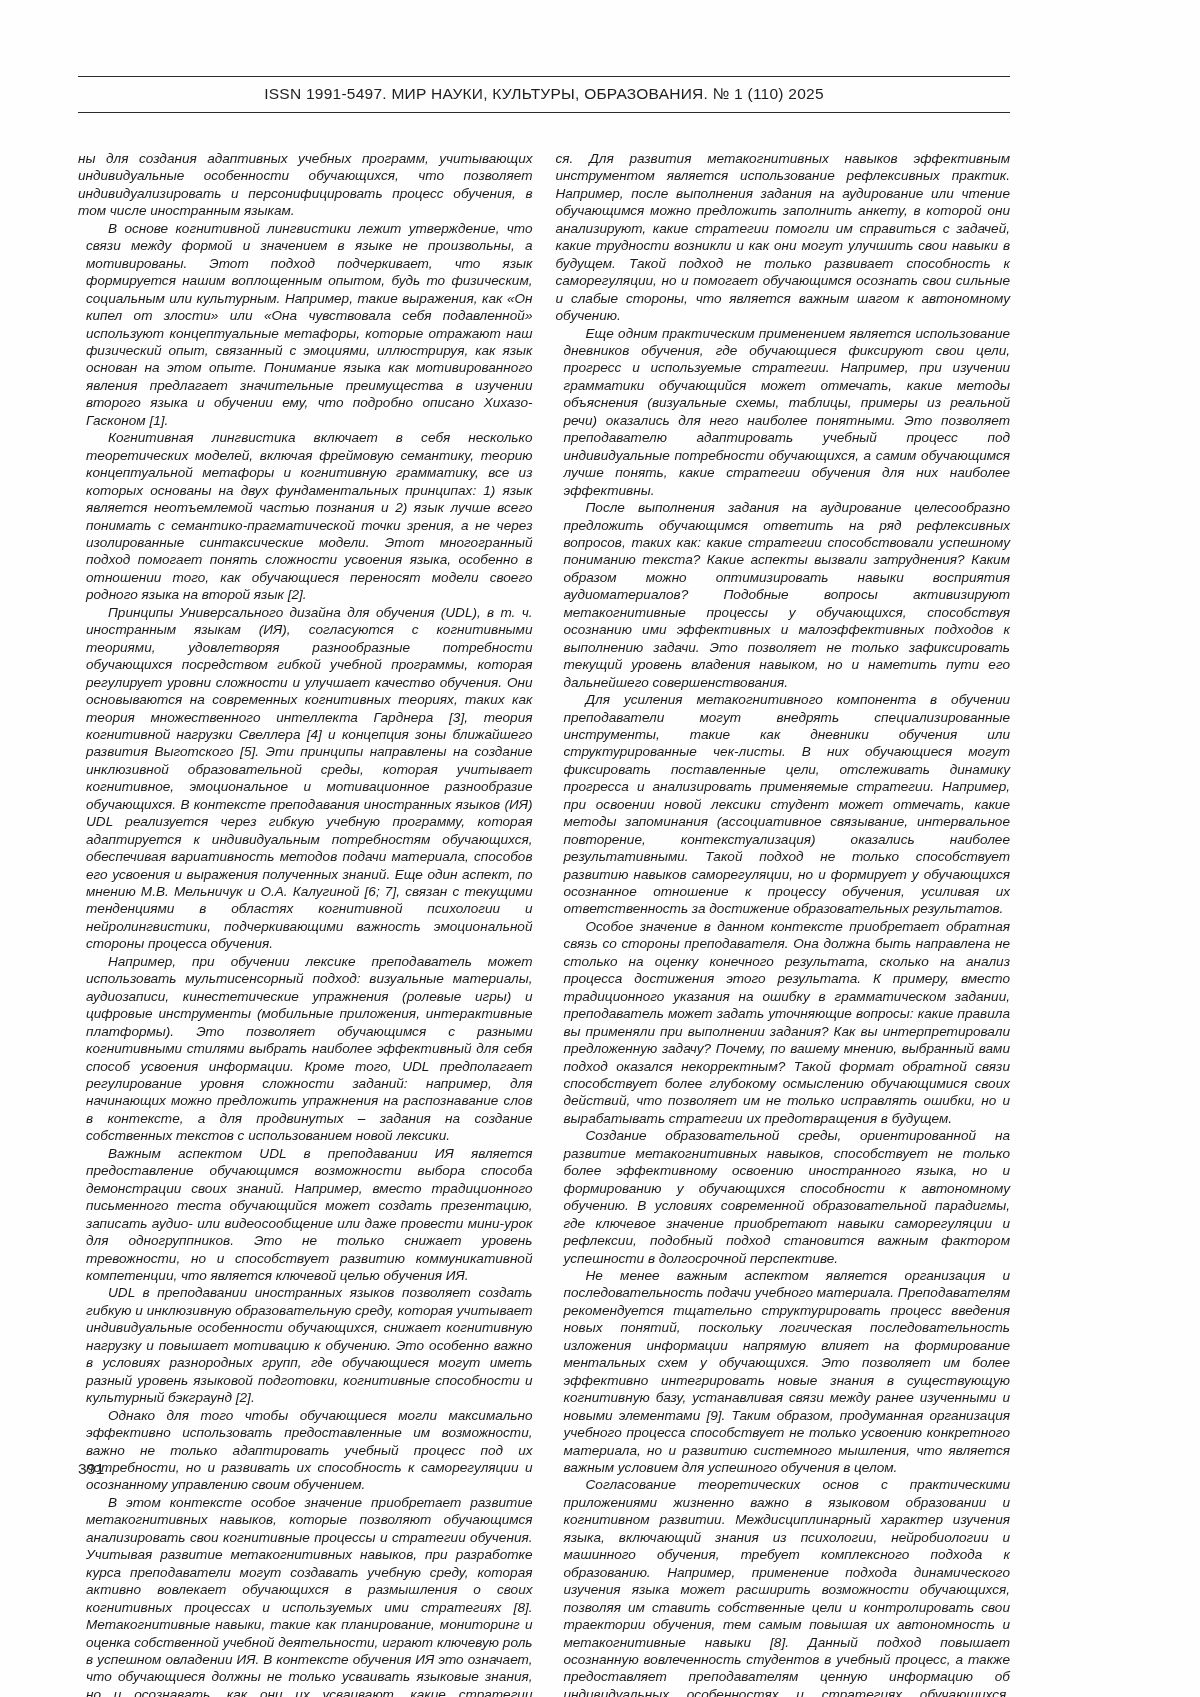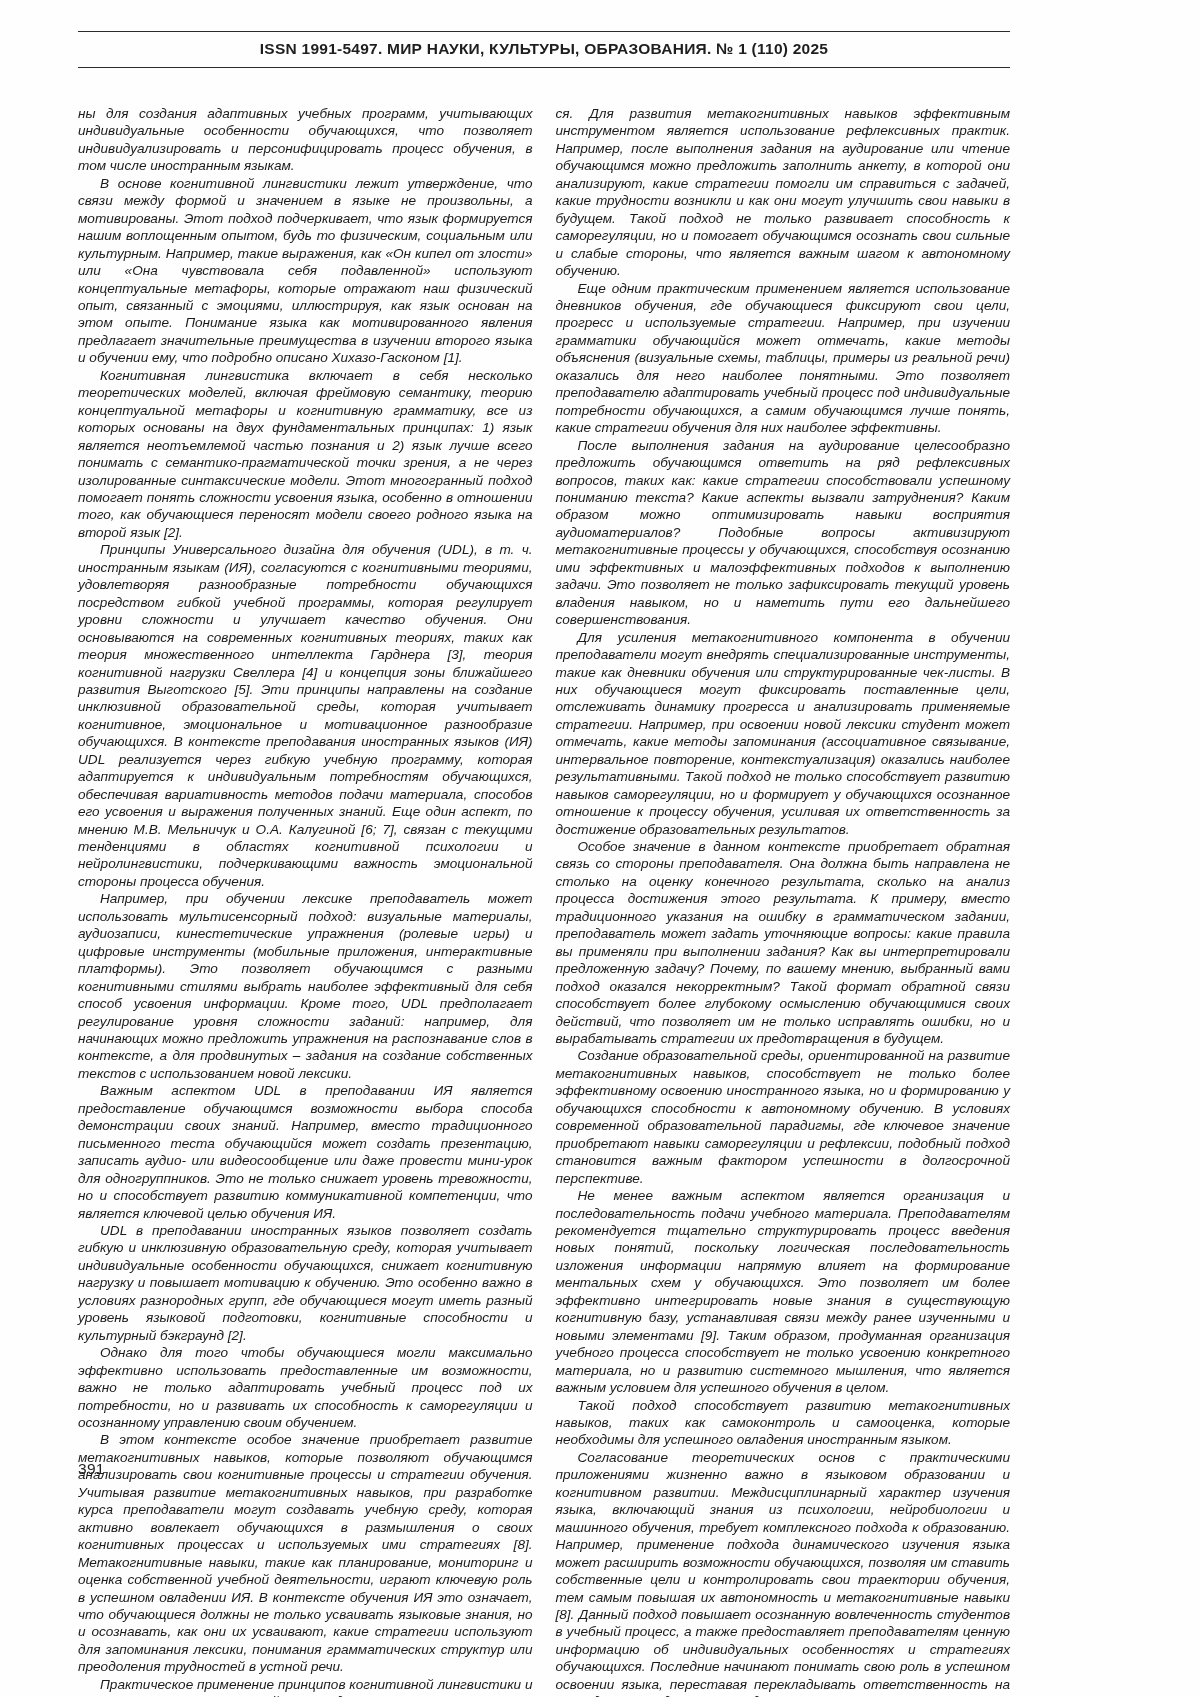--- a/index.html
+++ b/index.html
@@ -15,21 +15,21 @@
     height: 1697px;
     background: #fefefe;
     overflow: hidden;
   }
   .content {
     position: absolute;
     left: 78px;
     top: 0;
     width: 932px;
   }
-  .page-header { padding-top: 31px; font-weight: bold; }
+  .page-header { padding-top: 76px; }
   .rule {
     border-top: 1.5px solid #2b2b2b;
     width: 100%;
     height: 0;
   }
   .header-text {
     text-align: center;
     font-size: 15.5px;
     letter-spacing: 0.25px;
     padding: 8px 0 9px 0;
@@ -43,21 +43,21 @@
   }
   .column {
     width: 455px;
     font-size: 13.6px;
     line-height: 17.45px;
     hyphens: auto;
     -webkit-hyphens: auto;
     word-break: normal;
   }
   .para { text-indent: 0; font-style: italic; }
-  .para.indent { text-indent: 22px; }
+  .para.indent { text-indent: 22px; margin-left: 8px; }
   .page-footer {
     position: absolute;
     top: 1460px;
     left: 78px;
     width: 932px;
     text-align: left;
   }
   .page-number {
     font-size: 15.5px;
     color: #1e1e1e;
@@ -89,21 +89,20 @@
           <p class="para indent">Практическое применение принципов когнитивной лингвистики и метакогнитивных стратегий в преподавании иностранных языков может быть реализовано через ряд конкретных методик и инструментов, которые не только облегчают усвоение языковых знаний, но и способствуют развитию автономии обучающих-</p>
         </div>
       <div class="column">
           <p class="para">ся. Для развития метакогнитивных навыков эффективным инструментом является использование рефлексивных практик. Например, после выполнения задания на аудирование или чтение обучающимся можно предложить заполнить анкету, в которой они анализируют, какие стратегии помогли им справиться с задачей, какие трудности возникли и как они могут улучшить свои навыки в будущем. Такой подход не только развивает способность к саморегуляции, но и помогает обучающимся осознать свои сильные и слабые стороны, что является важным шагом к автономному обучению.</p>
           <p class="para indent">Еще одним практическим применением является использование дневников обучения, где обучающиеся фиксируют свои цели, прогресс и используемые стратегии. Например, при изучении грамматики обучающийся может отмечать, какие методы объяснения (визуальные схемы, таблицы, примеры из реальной речи) оказались для него наиболее понятными. Это позволяет преподавателю адаптировать учебный процесс под индивидуальные потребности обучающихся, а самим обучающимся лучше понять, какие стратегии обучения для них наиболее эффективны.</p>
           <p class="para indent">После выполнения задания на аудирование целесообразно предложить обучающимся ответить на ряд рефлексивных вопросов, таких как: какие стратегии способствовали успешному пониманию текста? Какие аспекты вызвали затруднения? Каким образом можно оптимизировать навыки восприятия аудиоматериалов? Подобные вопросы активизируют метакогнитивные процессы у обучающихся, способствуя осознанию ими эффективных и малоэффективных подходов к выполнению задачи. Это позволяет не только зафиксировать текущий уровень владения навыком, но и наметить пути его дальнейшего совершенствования.</p>
           <p class="para indent">Для усиления метакогнитивного компонента в обучении преподаватели могут внедрять специализированные инструменты, такие как дневники обучения или структурированные чек-листы. В них обучающиеся могут фиксировать поставленные цели, отслеживать динамику прогресса и анализировать применяемые стратегии. Например, при освоении новой лексики студент может отмечать, какие методы запоминания (ассоциативное связывание, интервальное повторение, контекстуализация) оказались наиболее результативными. Такой подход не только способствует развитию навыков саморегуляции, но и формирует у обучающихся осознанное отношение к процессу обучения, усиливая их ответственность за достижение образовательных результатов.</p>
           <p class="para indent">Особое значение в данном контексте приобретает обратная связь со стороны преподавателя. Она должна быть направлена не столько на оценку конечного результата, сколько на анализ процесса достижения этого результата. К примеру, вместо традиционного указания на ошибку в грамматическом задании, преподаватель может задать уточняющие вопросы: какие правила вы применяли при выполнении задания? Как вы интерпретировали предложенную задачу? Почему, по вашему мнению, выбранный вами подход оказался некорректным? Такой формат обратной связи способствует более глубокому осмыслению обучающимися своих действий, что позволяет им не только исправлять ошибки, но и вырабатывать стратегии их предотвращения в будущем.</p>
           <p class="para indent">Создание образовательной среды, ориентированной на развитие метакогнитивных навыков, способствует не только более эффективному освоению иностранного языка, но и формированию у обучающихся способности к автономному обучению. В условиях современной образовательной парадигмы, где ключевое значение приобретают навыки саморегуляции и рефлексии, подобный подход становится важным фактором успешности в долгосрочной перспективе.</p>
           <p class="para indent">Не менее важным аспектом является организация и последовательность подачи учебного материала. Преподавателям рекомендуется тщательно структурировать процесс введения новых понятий, поскольку логическая последовательность изложения информации напрямую влияет на формирование ментальных схем у обучающихся. Это позволяет им более эффективно интегрировать новые знания в существующую когнитивную базу, устанавливая связи между ранее изученными и новыми элементами [9]. Таким образом, продуманная организация учебного процесса способствует не только усвоению конкретного материала, но и развитию системного мышления, что является важным условием для успешного обучения в целом.</p>
-          <p class="para indent">Такой подход способствует развитию метакогнитивных навыков, таких как самоконтроль и самооценка, которые необходимы для успешного овладения иностранным языком.</p>
           <p class="para indent">Согласование теоретических основ с практическими приложениями жизненно важно в языковом образовании и когнитивном развитии. Междисциплинарный характер изучения языка, включающий знания из психологии, нейробиологии и машинного обучения, требует комплексного подхода к образованию. Например, применение подхода динамического изучения языка может расширить возможности обучающихся, позволяя им ставить собственные цели и контролировать свои траектории обучения, тем самым повышая их автономность и метакогнитивные навыки [8]. Данный подход повышает осознанную вовлеченность студентов в учебный процесс, а также предоставляет преподавателям ценную информацию об индивидуальных особенностях и стратегиях обучающихся. Последние начинают понимать свою роль в успешном освоении языка, переставая перекладывать ответственность на преподавателя, деканат и т. д.</p>
         </div>
     </main>
   </div>
 
   <footer class="page-footer">
     <span class="page-number">391</span>
   </footer>
 </div>
 

